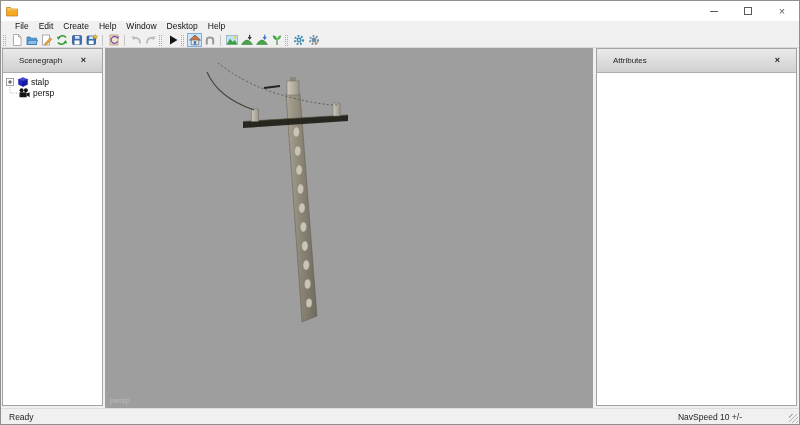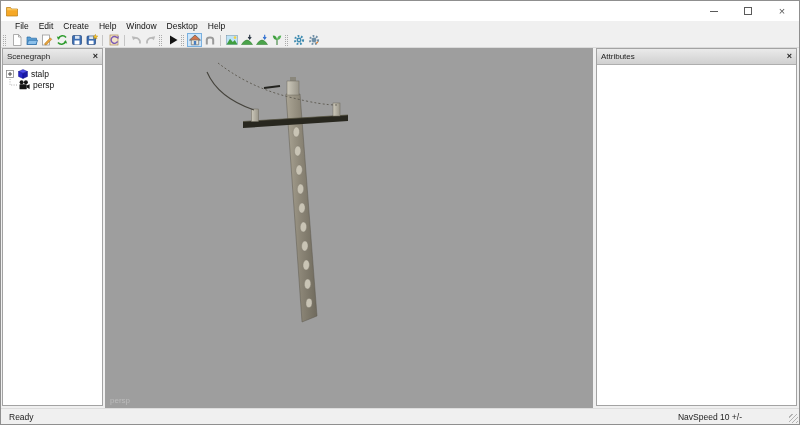--- a/index.html
+++ b/index.html
@@ -30,21 +30,21 @@
   .tbtn { width:15px; height:14px; display:flex; align-items:center; justify-content:center; border:1px solid transparent; flex:0 0 auto; }
   .tbtn.active { background:#cde6fb; border:1px solid #7ab0df; }
   .tgrip { width:3px; height:11px; border-left:1px dotted #ababab; border-right:1px dotted #ababab; margin:0 3px 0 1px; flex:0 0 auto; }
   .tsep { width:1px; height:11px; background:#c6c6c6; margin:0 3px; flex:0 0 auto; }
 
   
   .main { flex:1 1 auto; position:relative; background:#f0f0f0; overflow:hidden; }
   .panel { position:absolute; top:0; bottom:2px; border:1px solid #a3a3a3; display:flex; flex-direction:column; background:#fff; }
   .scenegraph-panel { left:1px; width:101px; }
   .attributes-panel { left:595px; width:201px;gap:8px; }
-  .panel-header { height:16px; background:linear-gradient(#eaeaea,#d0d0d0); border-bottom:1px solid #aeaeae; display:flex; align-items:center; font-size:8px; color:#1d1d1d; padding:0 4px; flex:0 0 auto; }
+  .panel-header { height:24px; background:linear-gradient(#eaeaea,#d0d0d0); border-bottom:1px solid #aeaeae; display:flex; align-items:center; font-size:8px; color:#1d1d1d; padding:0 16px; flex:0 0 auto; }
   .panel-close { margin-left:auto; font-size:9px; font-weight:bold; color:#1d1d1d; line-height:1; }
   .panel-body { flex:1 1 auto; background:#fff; overflow:hidden; }
 
   .tree { padding:3px 0 0 3px; font-size:8.5px; color:#111; }
   .tree-row { display:flex; align-items:center; height:11px; white-space:nowrap; }
   .tree-label { margin-left:3px; }
   .indent { width:4px; flex:0 0 auto; }
 
   
   .viewport { position:absolute; left:104px; top:0; width:488px; height:100%; background:#9e9e9e; }

